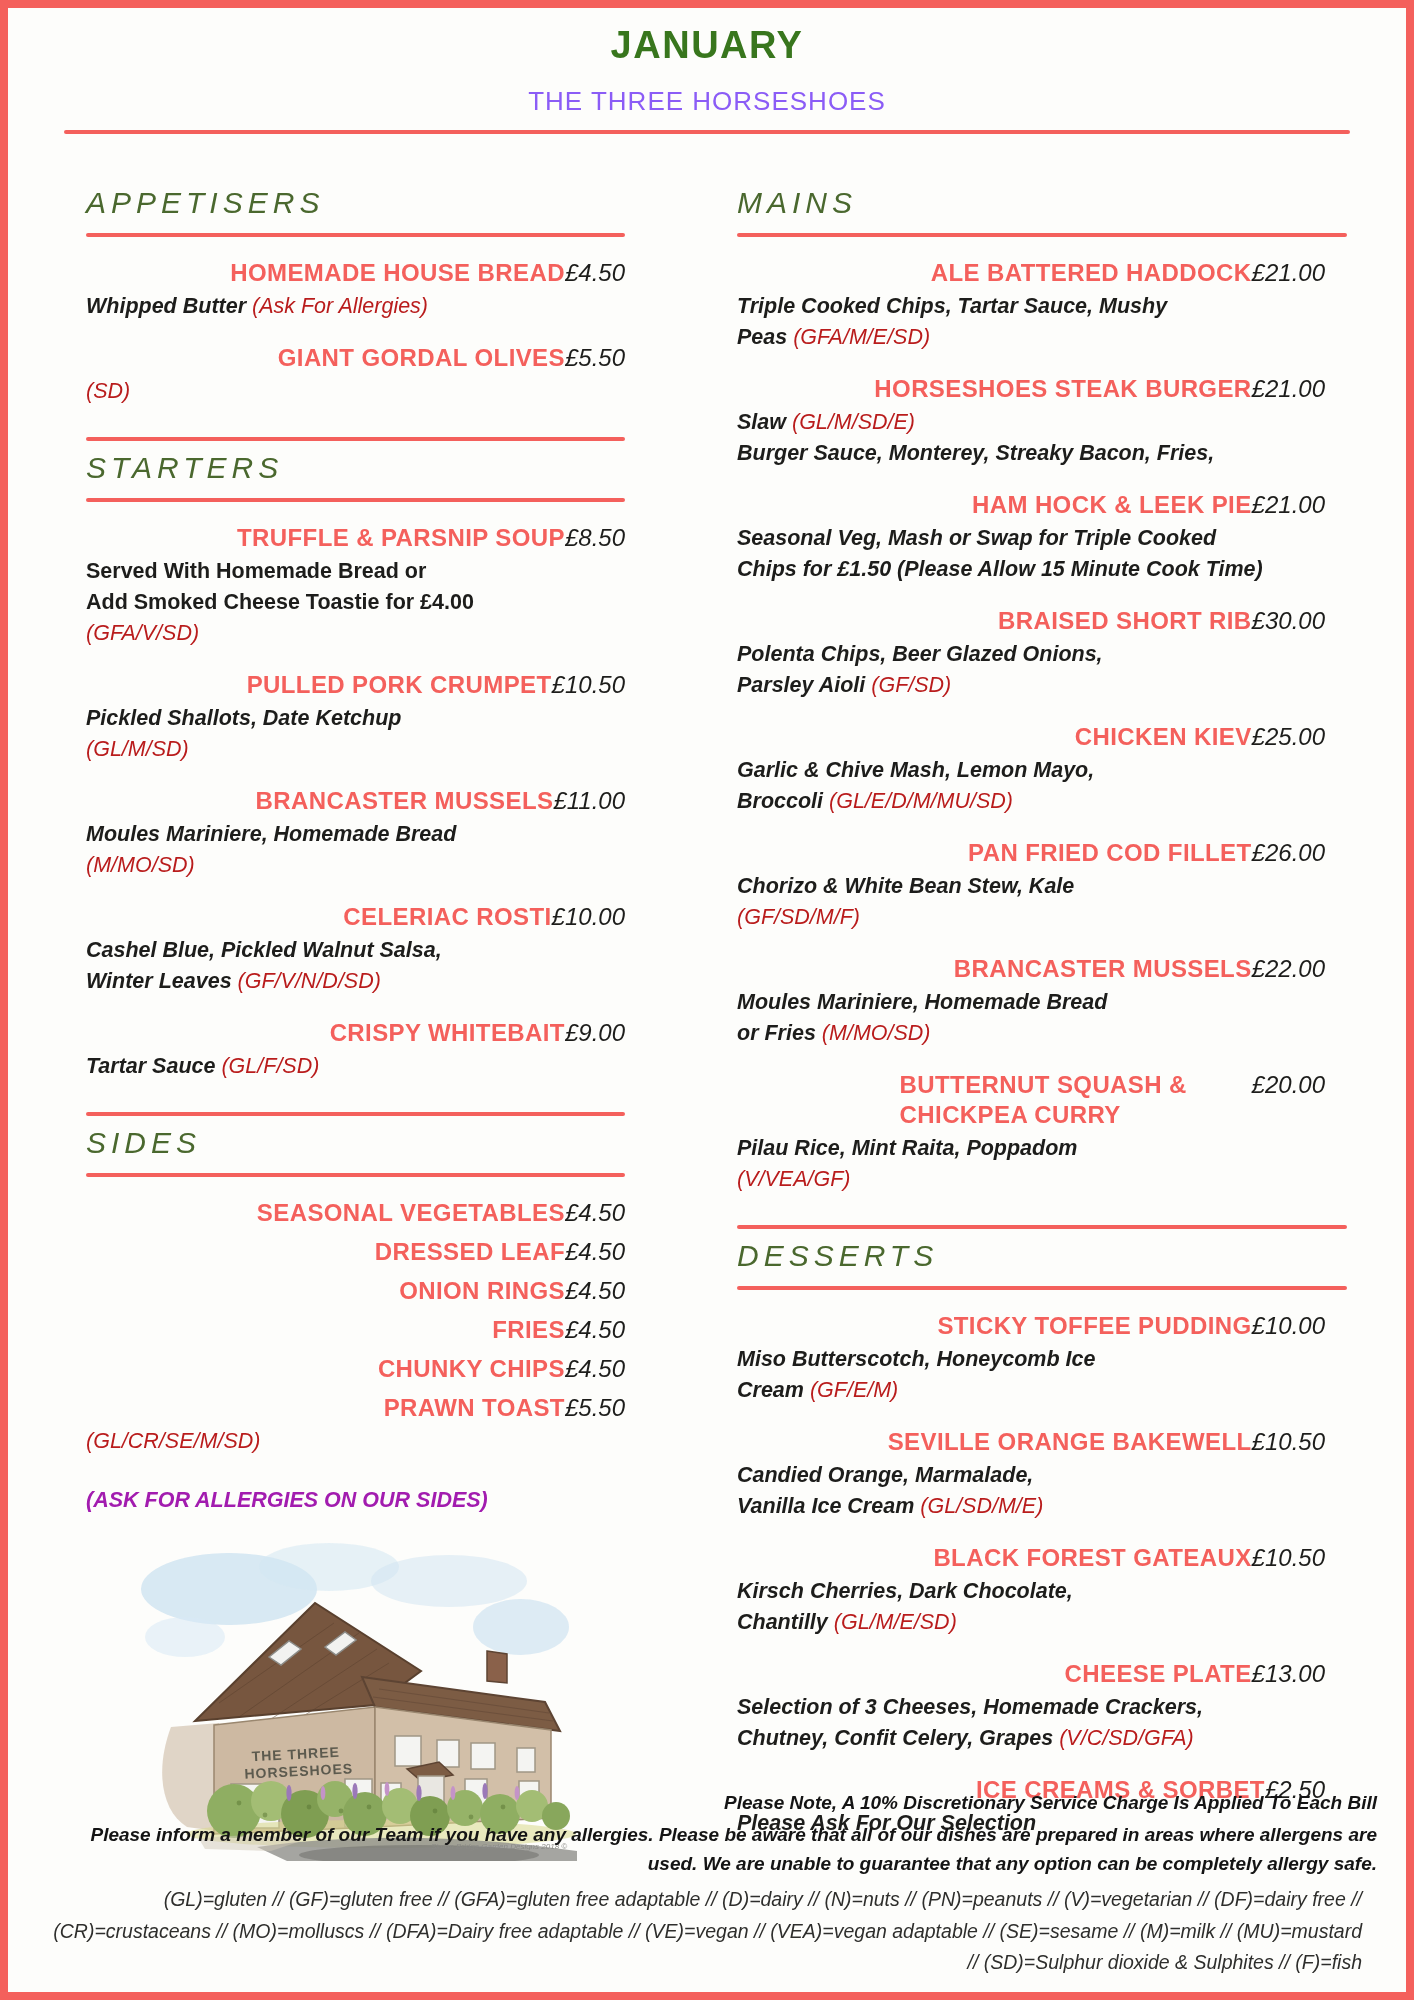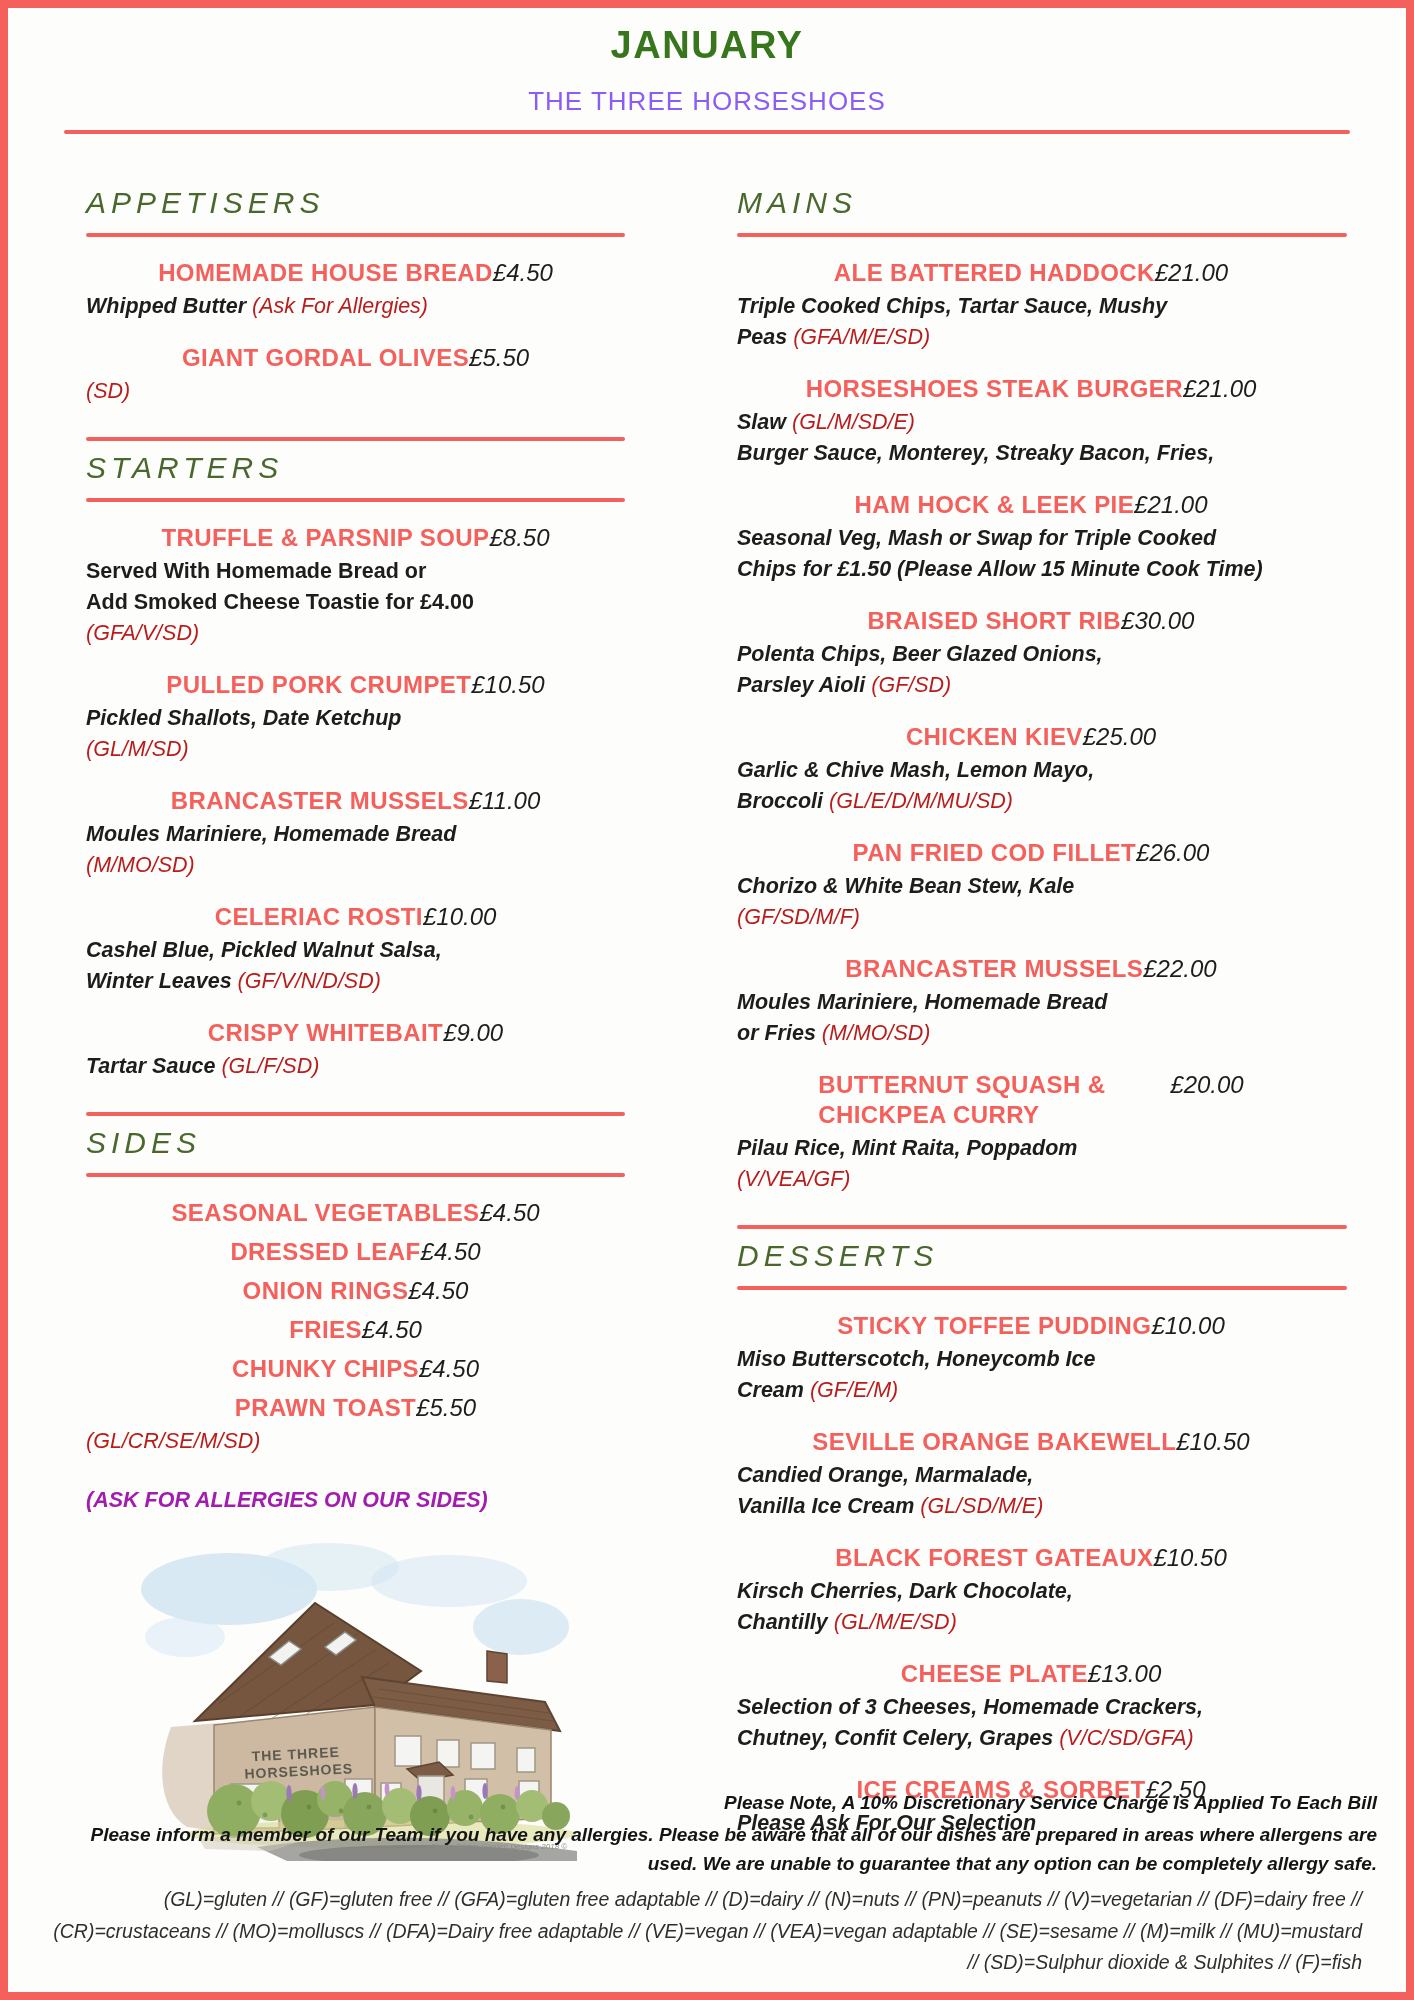--- a/index.html
+++ b/index.html
@@ -26,21 +26,21 @@
   .col-left{ width:539px; }
   .col-right{ width:610px; margin-left:112px; }
   .section + .section .section-top-rule{ margin-top:30px; }
   .section-title{
     font-size:30px; font-style:italic; font-weight:300; letter-spacing:5px;
     color:#4A682E; margin:10px 0 13px 0;
   }
   .section-underline{ margin-bottom:21px; }
   .menu-item{ margin-bottom:21px; }
   .sides-sec .menu-item{ margin-bottom:9px; }
-  .item-head{ display:flex; justify-content:center; align-items:flex-start; }
+  .item-head{ display:flex; justify-content:flex-end; align-items:flex-start; }
   .item-name{
     color:#F4605C; font-weight:bold; font-size:24px; letter-spacing:.4px;
     line-height:30px;
   }
   .item-name.wrap{ max-width:352px; }
   .item-price{
     font-style:italic; font-size:24px; color:#1D1D1B; line-height:30px;
     white-space:nowrap;
   }
   .col-right .item-price{ padding-right:22px; }

